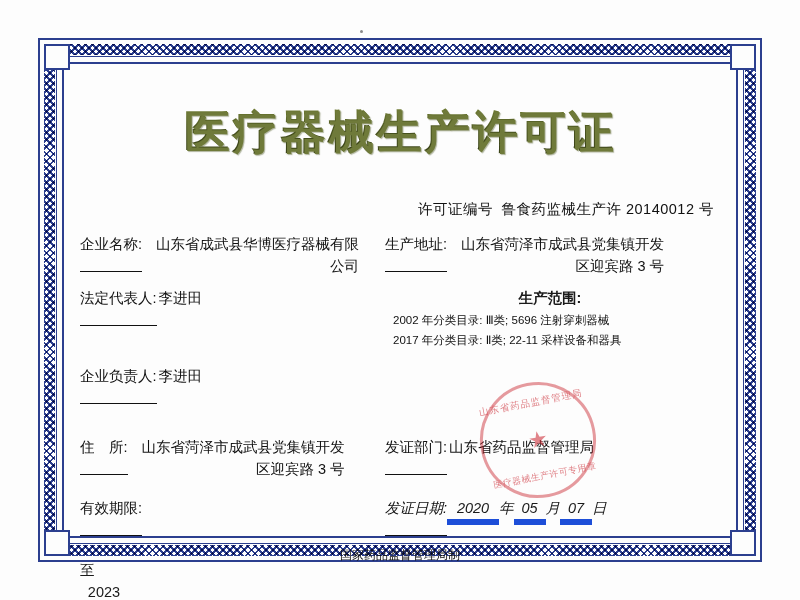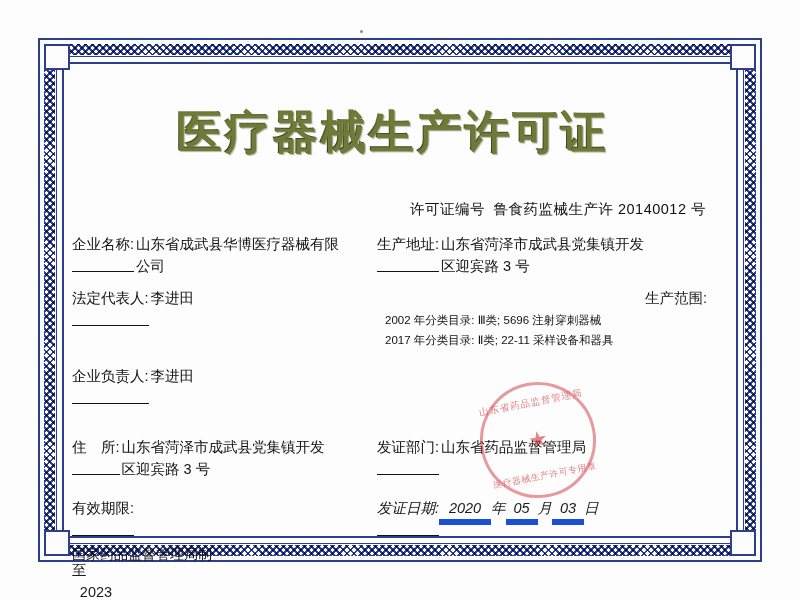--- a/index.html
+++ b/index.html
@@ -92,21 +92,21 @@
     top: 30px;
     width: 3px;
     height: 3px;
     background: #8a8a8a;
     border-radius: 50%;
   }
 
   
   .content {
     position: absolute;
-    left: 72px;
+    left: 80px;
     top: 80px;
     width: 640px;
     height: 440px;
   }
 
   .title {
     text-align: center;
     font-family: "DejaVu Sans", sans-serif;
     font-weight: bold;
     font-size: 45px;
@@ -163,33 +163,35 @@
   }
   .sep {
     padding: 0 2px;
   }
   .value {
     color: #111;
     padding-left: 2px;
   }
   .value.wrap {
     max-width: 215px;
+    text-align: right;
   }
 
   .scope-lines {
     font-size: 11.5px;
     line-height: 1.7;
     color: #111;
     margin-top: 2px;
     margin-left: 8px;
   }
 
   .scope-head {
-    text-align: right;
+    text-align: center;
     width: 330px;
+    font-weight: bold;
   }
 
   .validity {
     margin-top: 16px;
     display: flex;
     font-size: 14.5px;
     align-items: baseline;
   }
   .vleft { width: 305px; display: flex; align-items: flex-start; flex-direction: column; }
   .vright { flex: 1; display: flex; align-items: baseline; font-style: italic; }
@@ -202,21 +204,22 @@
   .ul.w1 { min-width: 42px; }
   .ul.w2 { min-width: 22px; }
   .ul.w3 { min-width: 26px; }
   .ul.w4 { min-width: 46px; }
 
   .footer {
     position: absolute;
     left: 0;
     right: 0;
     bottom: -44px;
-    font-size: 14px;
+    text-align: center;
+    font-size: 12px;
     color: #111;
   }
 
   
   .seal {
     position: absolute;
     left: 480px;
     top: 382px;
     width: 110px;
     height: 110px;
@@ -339,21 +342,21 @@
           <span>月</span>
           <span class="ul w2">22</span>
           <span>日</span>
         </div>
         <div class="vright">
           <span class="label u">发证日期:</span>
           <span class="ul w4">2020</span>
           <span>年</span>
           <span class="ul w3">05</span>
           <span>月</span>
-          <span class="ul w3">03</span>
+          <span class="ul w3">07</span>
           <span>日</span>
         </div>
       </div>
 
     </div>
 
     <div class="footer">国家药品监督管理局制</div>
   </div>
 
   <div class="seal">

